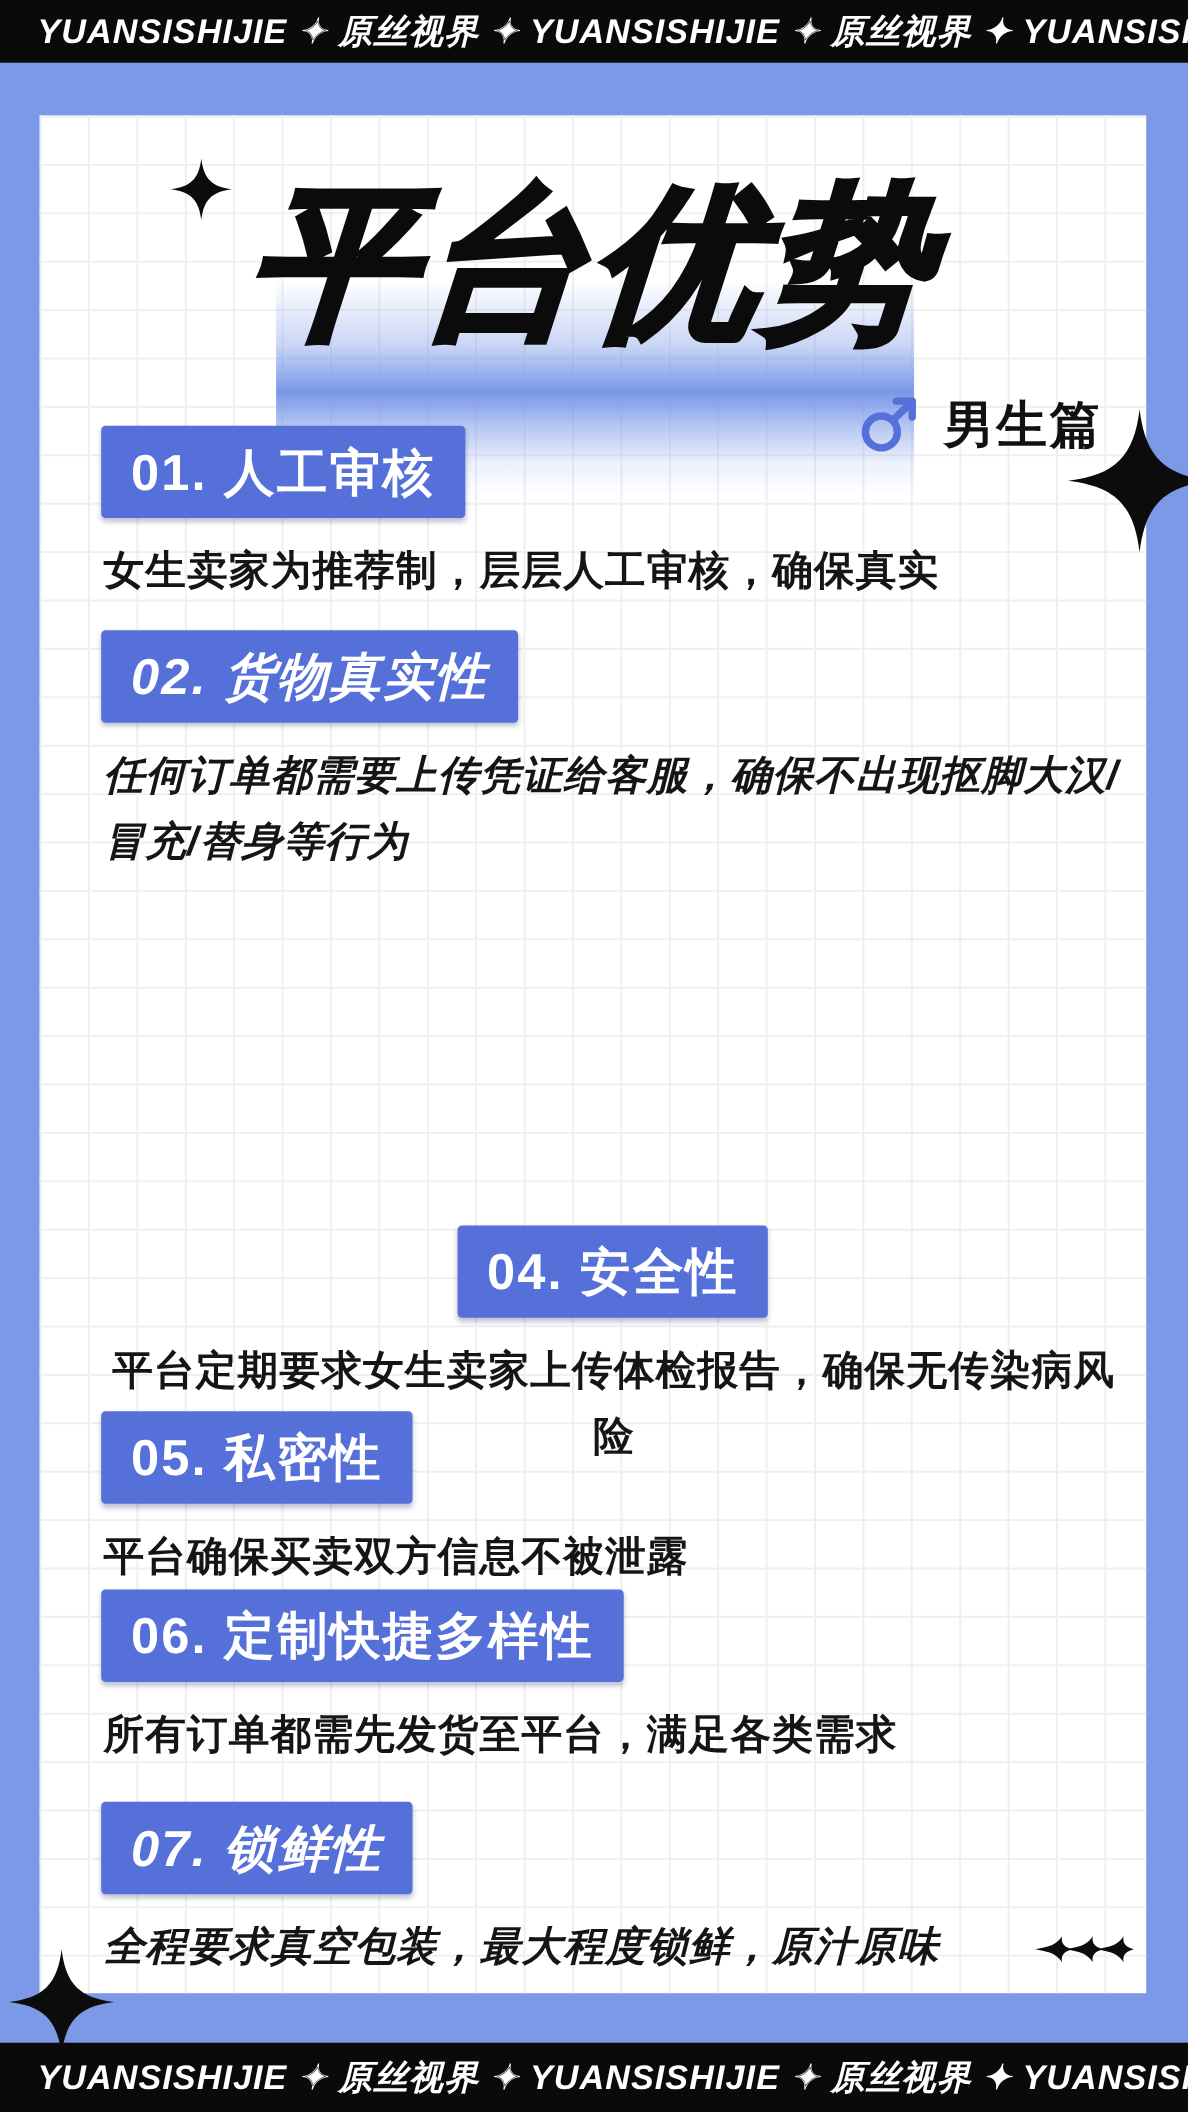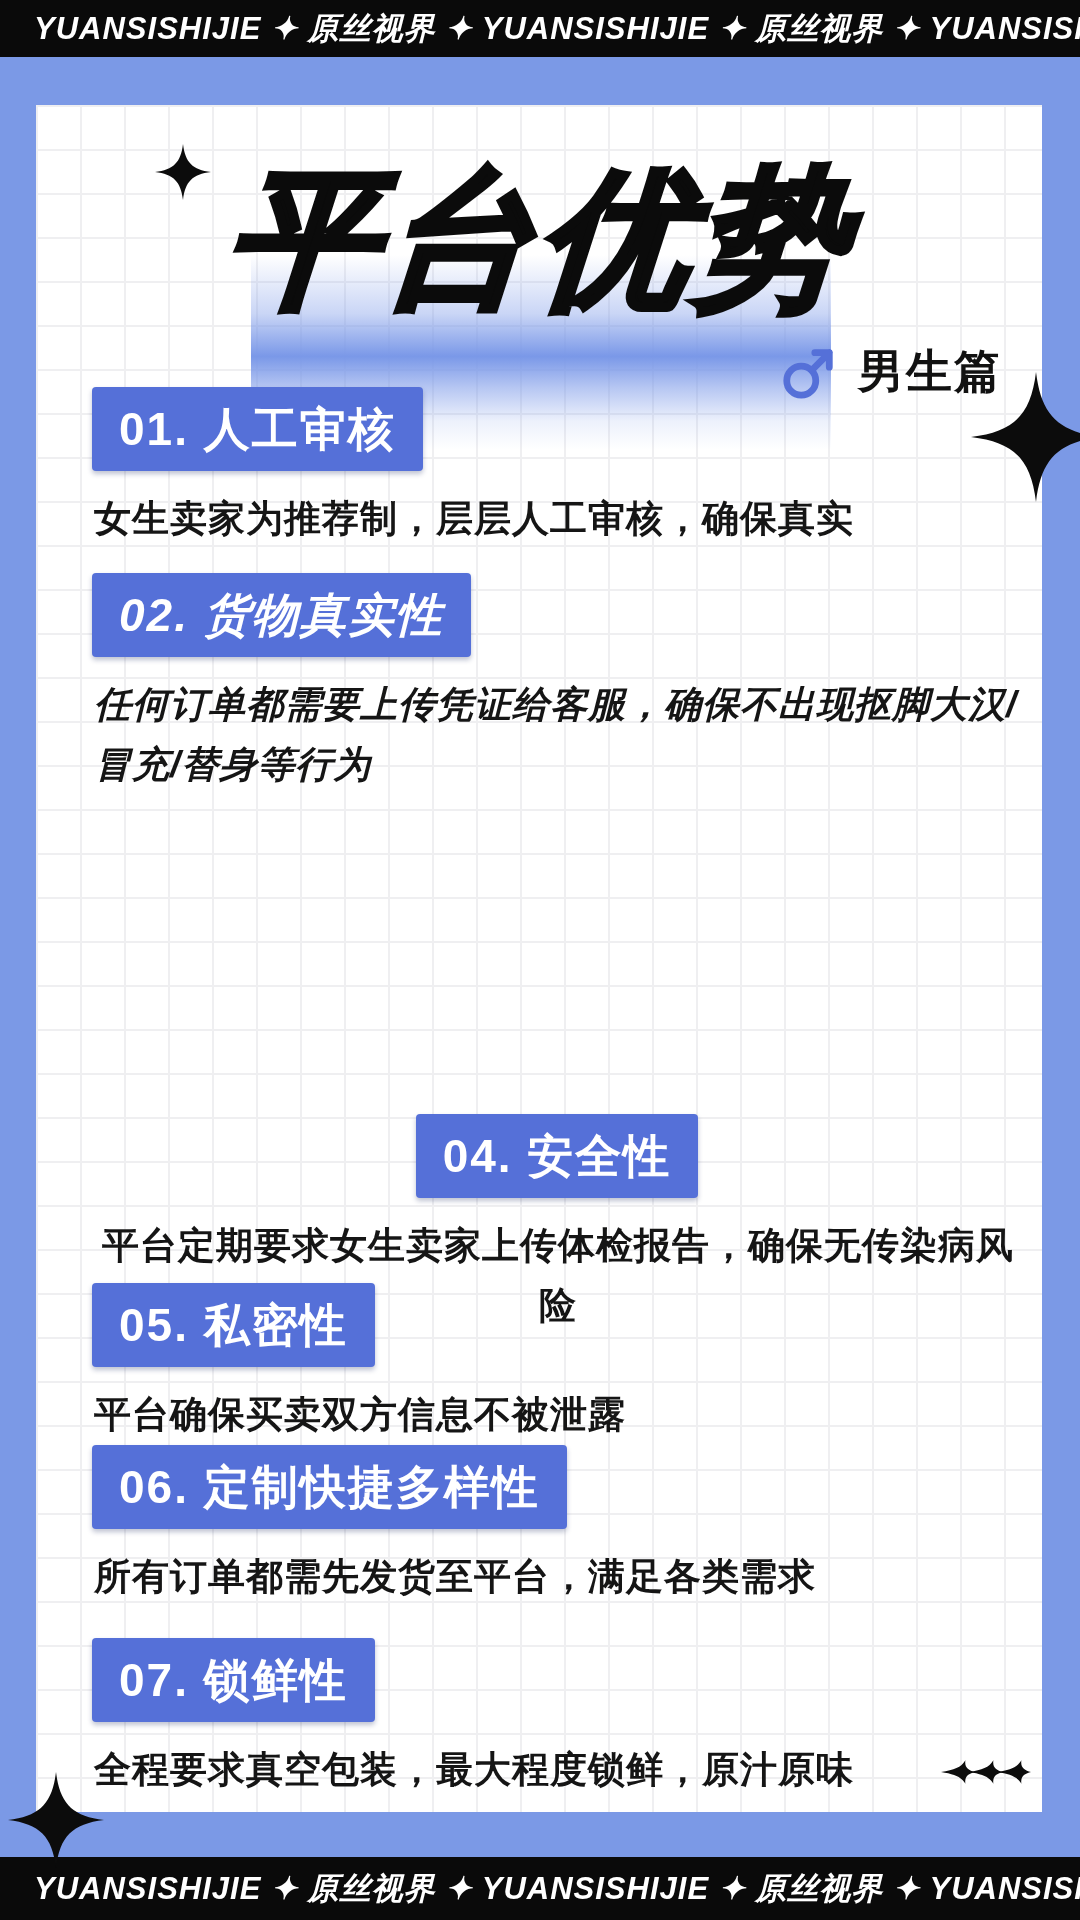--- a/index.html
+++ b/index.html
@@ -22,33 +22,33 @@
   
   .title-band{position:absolute;left:215px;top:150px;width:580px;height:195px;
       background:linear-gradient(180deg,rgba(122,152,232,0) 0%,rgba(122,152,232,0.40) 30%,
                  rgba(122,152,232,1) 52%,rgba(122,152,232,0.55) 68%,
                  rgba(122,152,232,0.14) 85%,rgba(122,152,232,0) 100%);}
   .page-title{position:absolute;left:0;right:0;top:48px;text-align:center;
       font-size:150px;line-height:1.15;font-weight:bold;font-style:italic;color:#0b0b0b;
       letter-spacing:6px;-webkit-text-stroke:5px #0b0b0b;transform:skewX(-4deg);}
 
   
-  .edition{position:absolute;right:40px;top:236px;display:flex;align-items:flex-start;gap:20px;}
+  .edition{position:absolute;right:40px;top:248px;display:flex;align-items:flex-end;gap:20px;}
   .edition-label{font-size:46px;font-weight:bold;color:#111111;letter-spacing:2px;}
 
   
   .section{position:absolute;left:56px;right:20px;}
   .pill{display:inline-block;background:#5570d8;color:#ffffff;font-size:46px;font-weight:bold;
         line-height:1;padding:19px 27px;border-radius:4px;letter-spacing:2px;
         box-shadow:0 3px 5px rgba(25,40,95,0.28);}
   .section-body{margin:18px 0 0 2px;font-size:37px;line-height:60px;color:#151515;
         font-weight:bold;letter-spacing:1px;white-space:pre-wrap;}
 
   .s1{top:282px;} .s2{top:468px;font-style:italic;} .s3{top:713px;} .s4{top:1009px;text-align:center;}
-  .s5{top:1178px;} .s6{top:1340px;} .s7{top:1533px;}
+  .s5{top:1178px;} .s6{top:1340px;} .s7{top:1533px;font-style:italic;}
 
   
   .dec{position:absolute;}
   .sparkle-tl{left:155px;top:144px;width:56px;height:56px;}
   .sparkle-right{left:971px;top:372px;width:130px;height:130px;}
   .sparkle-bl{left:8px;top:1772px;width:96px;height:96px;z-index:6;}
   .rewind{position:absolute;left:905px;top:1645px;display:flex;align-items:center;}
   .rewind svg{margin-right:-6px;}
 </style>
 </head>

